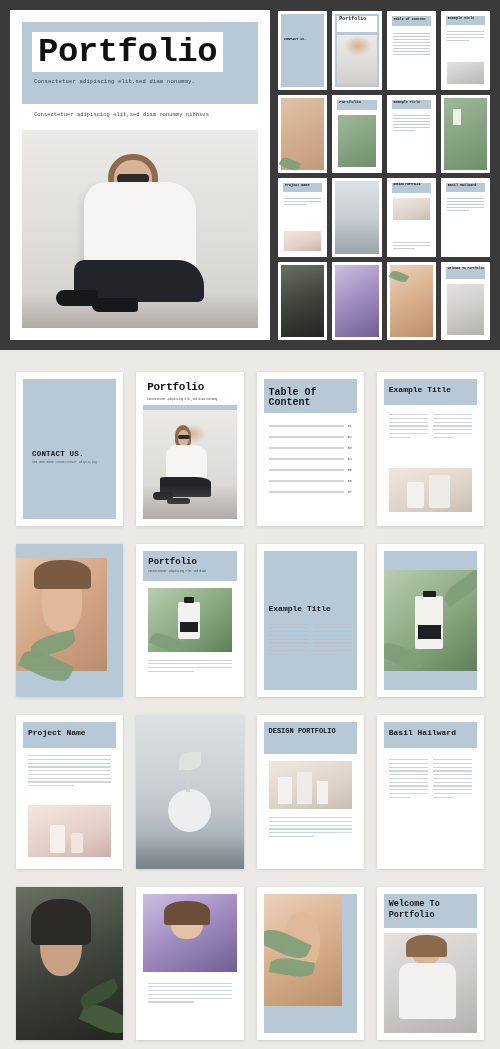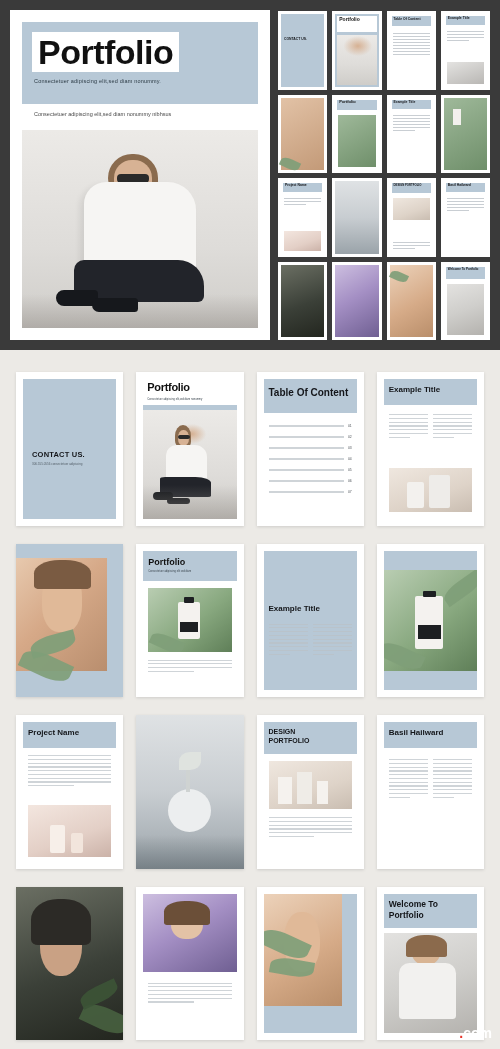--- a/index.html
+++ b/index.html
@@ -7,20 +7,21 @@
     margin: 0; padding: 0;
     width: 500px; height: 1049px;
     font-family: "Liberation Sans", sans-serif;
     background: #ffffff;
     overflow: hidden;
   }
   .page {
     position: relative;
     width: 500px; height: 898px;
     background: #1d4ed8;
+    font-family: Liberation Mono, monospace;
   }
 
   
   .hero {
     position: relative;
     width: 500px; height: 350px;
     background: #3a3a3a;
     display: flex;
     padding: 10px;
     gap: 8px;
@@ -712,17 +713,16 @@
         <div class="ph ph-model-grey" style="left:7px;top:46px;right:7px;bottom:7px;">
           <div style="position:absolute;left:30%;top:6%;width:30%;height:26%;background:#d8b493;border-radius:45%;"></div>
           <div style="position:absolute;left:24%;top:2%;width:44%;height:22%;background:#8b6a4c;border-radius:45% 45% 8% 8%;"></div>
           <div style="position:absolute;left:16%;top:30%;width:62%;height:56%;background:#f2f1ef;border-radius:18% 18% 6% 6%;"></div>
         </div>
       </div>
 
     </div>
 
     <div class="wm-wrap">
-      <div class="wm-com"><span class="wm-dot">.</span><span>com</span></div>
     </div>
 
   </div>
 </div>
 
 </body></html>

